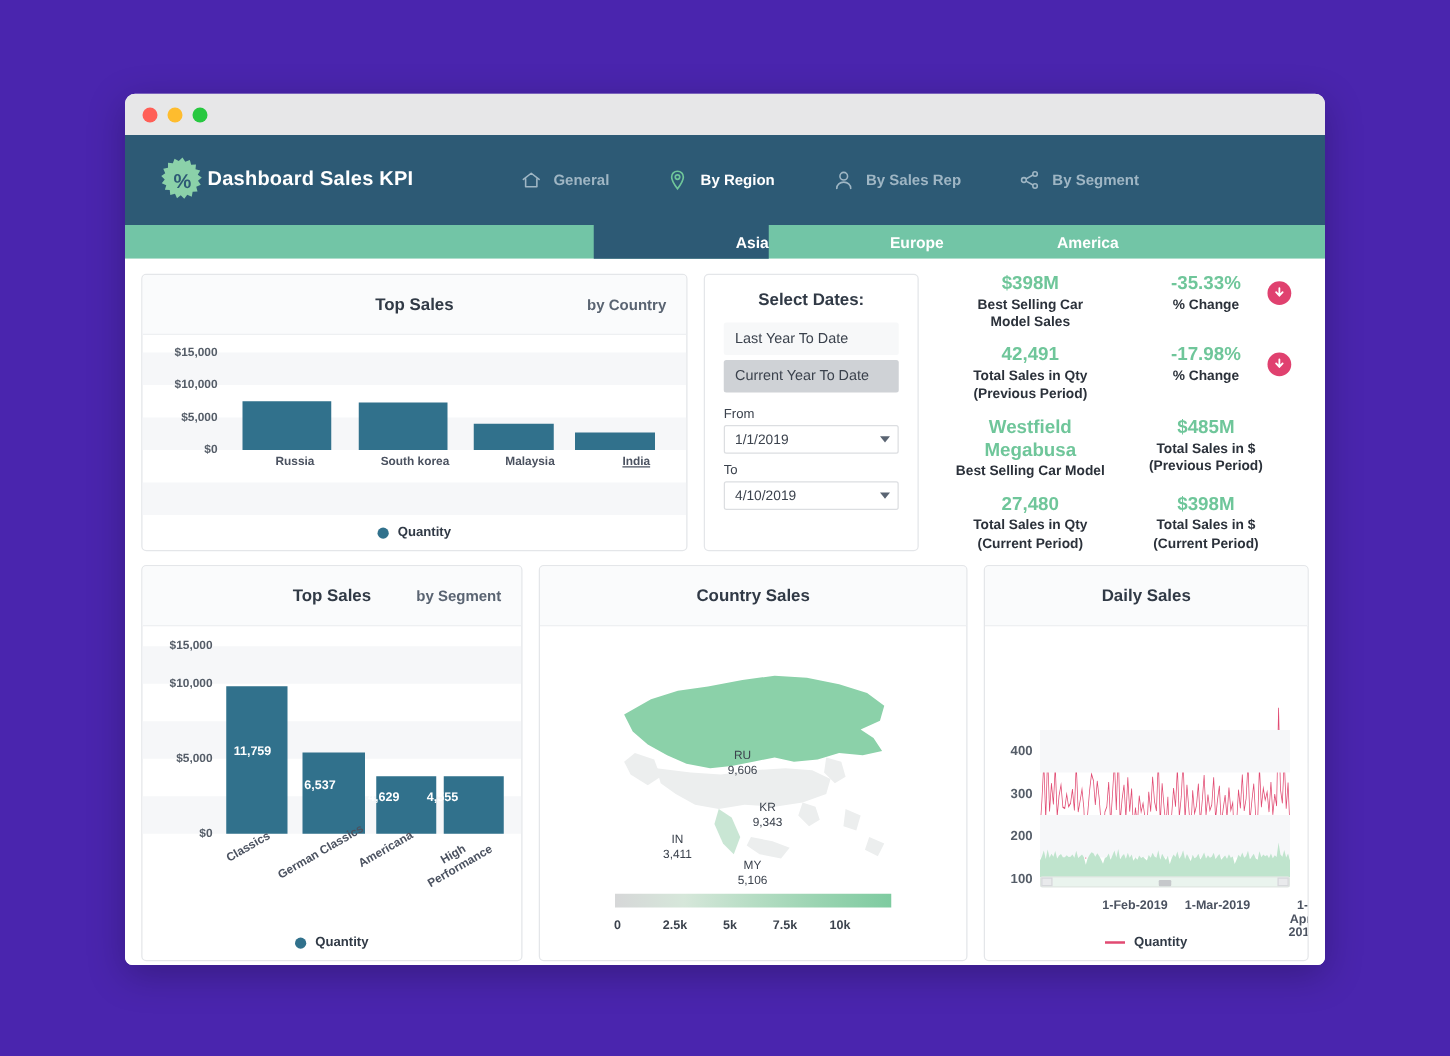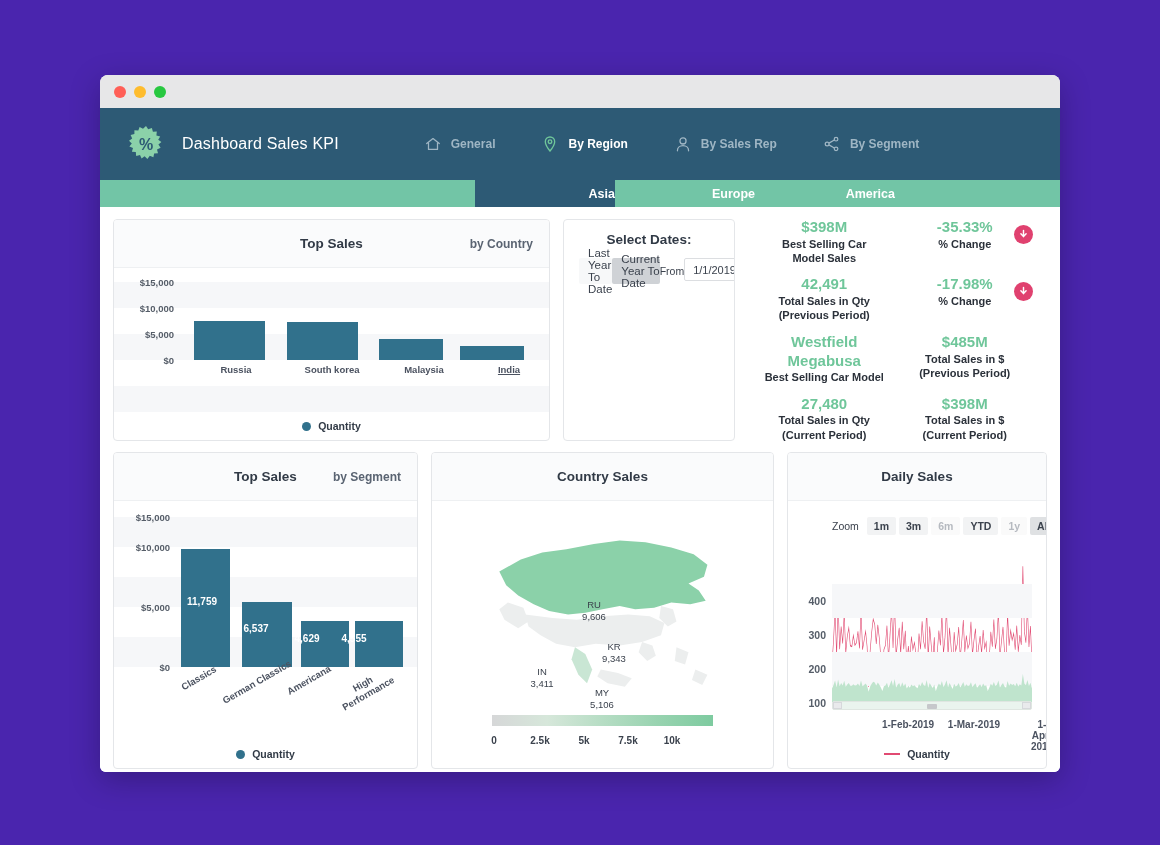--- a/index.html
+++ b/index.html
@@ -29,22 +29,22 @@
   .appbar {
     height: 72px; background: #2d5a75;
     display: flex; align-items: center; padding: 0 26px;
     position: relative;
   }
   .logo {
     width: 40px; height: 40px; flex: none;
     display: flex; align-items: center; justify-content: center;
   }
   .app-title {
-    color: #fff; font-size: 16px; font-weight: normal;
-    margin-left: 16px; letter-spacing: .2px;
+    color: #fff; font-size: 16px; font-weight: bold;
+    letter-spacing: .2px;
   }
   .nav { display: flex; align-items: center; margin-left: 85px; gap: 46px; }
   .nav-item {
     display: flex; align-items: center; gap: 9px;
     color: #9fb6c4; font-size: 12px; font-weight: bold;
     cursor: pointer; white-space: nowrap;
   }
   .nav-item.active { color: #fff; }
   .nav-item .nav-ico { width: 18px; height: 18px; display: block; }
 
@@ -102,21 +102,21 @@
   }
   .legend .sw-dot { width: 9px; height: 9px; border-radius: 50%; background: #31718c; }
   .legend .sw-line { width: 16px; height: 2px; background: #e14a72; }
 
   
   .datecard { width: 172px; flex: none; padding: 12px 0 0 0; align-items: stretch; }
   .date-title {
     font-size: 13.5px; font-weight: bold; color: #313a46;
     text-align: center; margin-bottom: 11px;
   }
-  .date-inner { padding: 0 15px; display: flex; flex-direction: row; }
+  .date-inner { padding: 0 15px; display: flex; flex-direction: column; }
   .preset {
     height: 26px; display: flex; align-items: center; padding-left: 9px;
     font-size: 11.5px; color: #3b424d; cursor: pointer; background: #f7f8f9;
     margin-bottom: 4px; border-radius: 2px;
   }
   .preset.selected { background: #cfd2d6; }
   .fieldlabel { font-size: 10.5px; color: #3b424d; margin: 7px 0 3px 0; }
   .dropdown {
     height: 23px; border: 1px solid #dcdee1; border-radius: 2px; background: #fff;
     display: flex; align-items: center; justify-content: space-between;
@@ -440,29 +440,20 @@
           <div class="scale-tick" style="left:196px;">7.5k</div>
           <div class="scale-tick" style="left:240px;">10k</div>
         </div>
       </div>
 
       <div class="card" style="flex:1">
         <div class="card-head">
           <span class="card-title">Daily Sales</span>
         </div>
         <div style="flex:1;position:relative;">
-          <div class="zoomrow">
-            <span class="zoom-label">Zoom</span>
-            <span class="zbtn">1m</span>
-            <span class="zbtn">3m</span>
-            <span class="zbtn muted">6m</span>
-            <span class="zbtn">YTD</span>
-            <span class="zbtn muted">1y</span>
-            <span class="zbtn active">All</span>
-          </div>
 
           <div class="ylab" style="left:0;width:38px;top:100px;font-size:10.5px;">400</div>
           <div class="ylab" style="left:0;width:38px;top:134px;font-size:10.5px;">300</div>
           <div class="ylab" style="left:0;width:38px;top:168px;font-size:10.5px;">200</div>
           <div class="ylab" style="left:0;width:38px;top:202px;font-size:10.5px;">100</div>
 
           <div style="position:absolute;left:44px;right:14px;top:60px;height:152px;">
             <div class="bandrow" style="top:23px;height:34px;"></div>
             <div class="bandrow" style="top:91px;height:34px;"></div>
             <svg id="line-svg" viewBox="0 0 400 152" preserveAspectRatio="none" width="100%" height="152">

